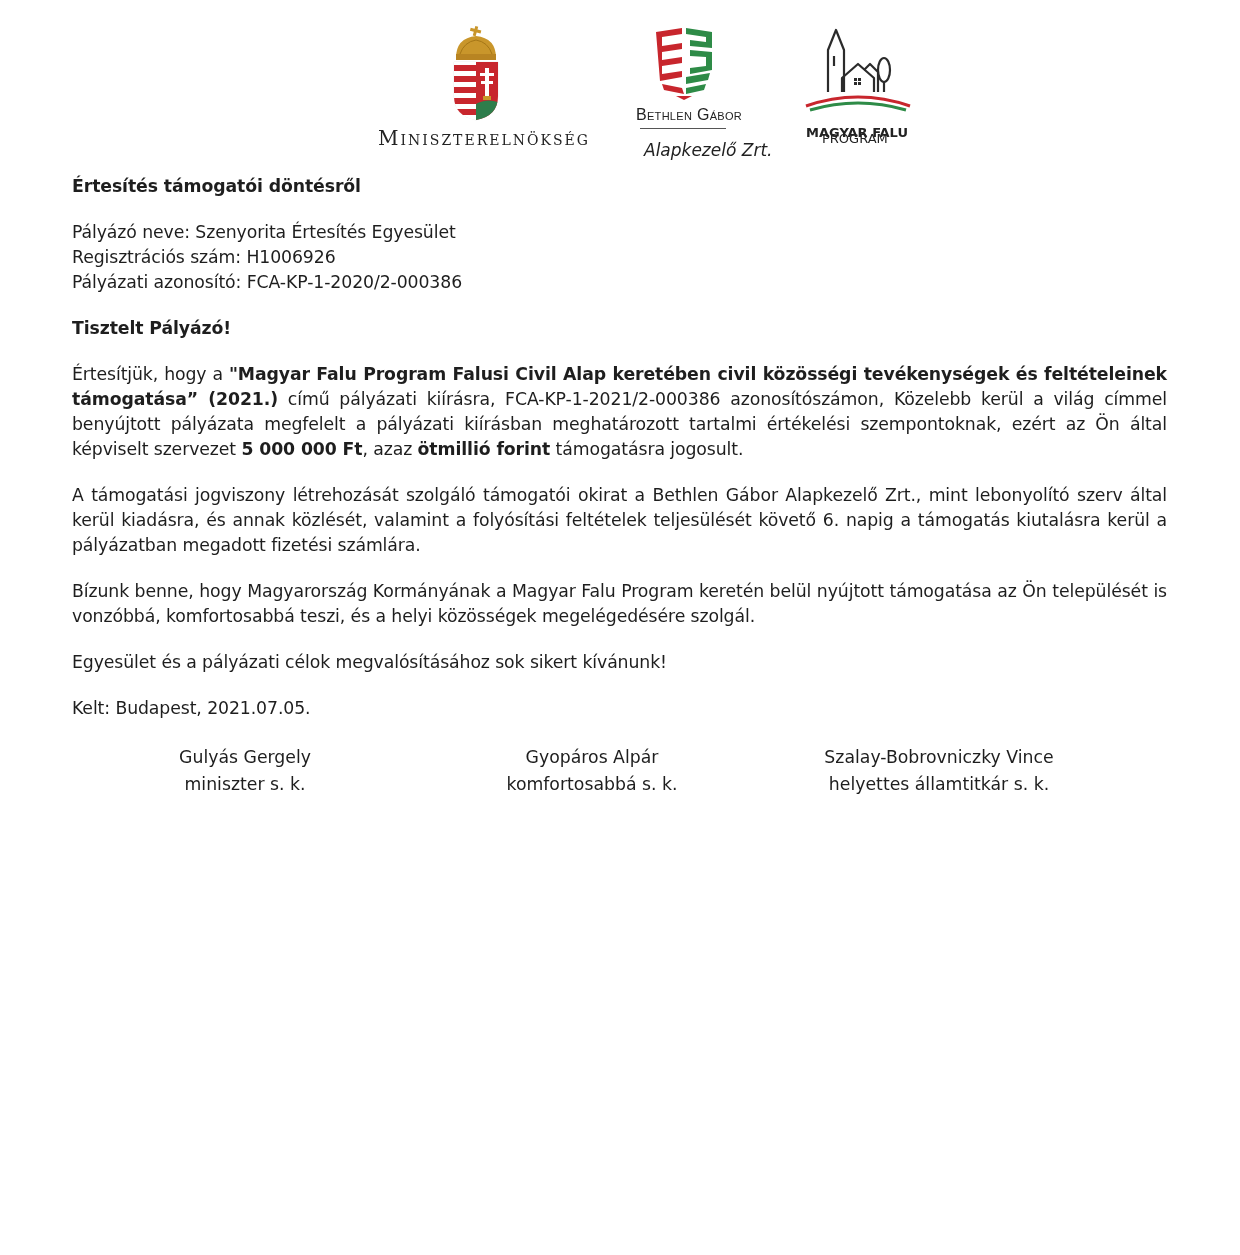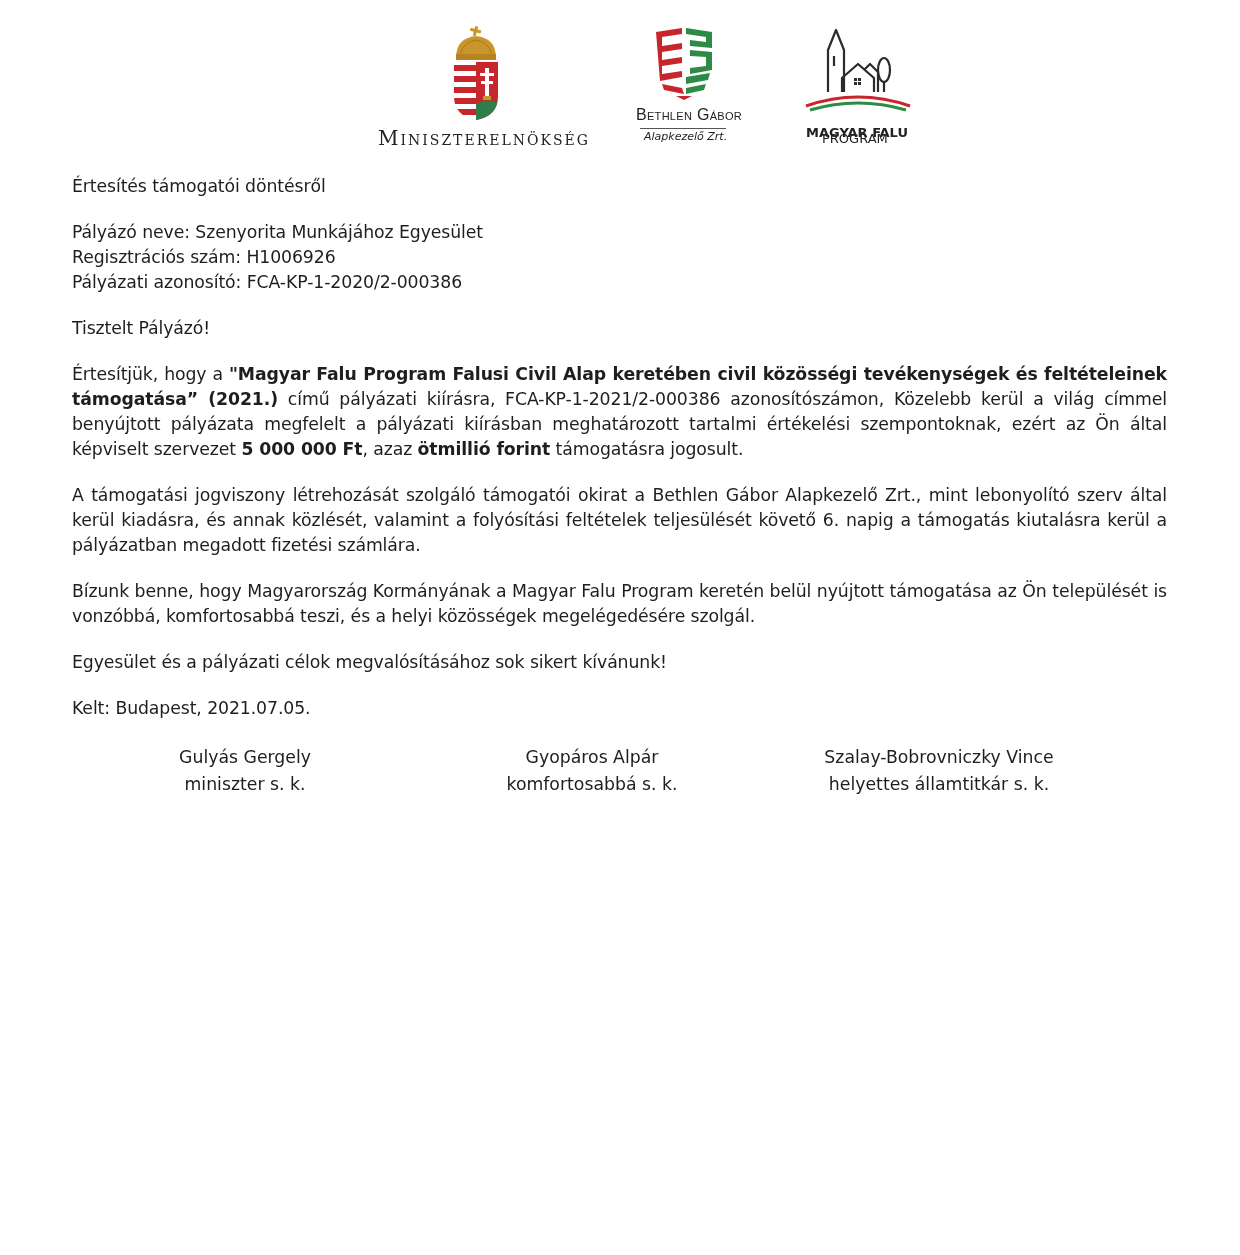--- a/index.html
+++ b/index.html
@@ -2,21 +2,21 @@
 <html><head>
 <meta charset="utf-8">
 <style>
   html, body { margin: 0; padding: 0; background: #ffffff; }
   body { width: 1240px; height: 1255px; position: relative; font-family: "DejaVu Sans", "Liberation Sans", sans-serif; color: #1e1e1e; overflow: hidden; }
   .logos { position: absolute; top: 24px; left: 0; width: 1240px; height: 130px; }
   .logo { position: absolute; top: 0; }
   .logo-label { position: absolute; white-space: nowrap; color: #222; }
   .content { position: absolute; left: 72px; top: 174px; width: 1095px; font-size: 17.3px; line-height: 25px; letter-spacing: -0.1px; }
   .content p { margin: 0; }
-  .title { font-weight: normal; }
+  .title { font-weight: bold; }
   .gap { height: 21px; }
   .just { text-align: justify; }
   b { font-weight: bold; }
   .sigs { position: absolute; top: 744px; left: 0; width: 1240px; font-size: 17.3px; line-height: 27px; }
   .sig { position: absolute; text-align: center; width: 320px; }
 </style>
 </head>
 <body>
 
 <div class="logos">
@@ -58,21 +58,21 @@
       <path d="M4 6 L30 2 V8 L10 11 V20 L30 17 V23 L10 26 V34 L30 31 V37 L10 40 V48 L30 45 V51 L8 55 Z" fill="#c8262d"></path>
       <path d="M34 2 L60 6 L60 22 L38 20 V14 L54 16 V11 L34 8 Z" fill="#2e8b47"></path>
       <path d="M38 24 L60 26 L60 44 L38 48 V42 L54 40 V31 L38 30 Z" fill="#2e8b47"></path>
       <path d="M34 51 L58 47 L56 54 L34 58 Z" fill="#2e8b47"></path>
       <path d="M10 58 L30 62 L32 68 L12 64 Z" fill="#c8262d"></path>
       <path d="M34 62 L54 58 L52 64 L34 68 Z" fill="#2e8b47"></path>
       <path d="M24 70 L32 74 L40 70 Z" fill="#c8262d"></path>
     </svg>
     <div class="logo-label" style="left:16px; top:82px; font-family:Liberation Sans, sans-serif; font-size:16px; font-variant:small-caps; letter-spacing:0.3px;">Bethlen Gábor</div>
     <div style="position:absolute; left:20px; top:104px; width:86px; border-top:1px solid #555;"></div>
-    <div class="logo-label" style="left:24px; top:106px; font-size:11px; font-style:italic;">Alapkezelő Zrt.</div>
+    <div class="logo-label" style="left:24px; top:116px; font-size:17px; font-style:italic;">Alapkezelő Zrt.</div>
   </div>
 
   <div class="logo" style="left:800px; width:115px; height:125px;">
     <svg style="position:absolute; left:4px; top:2px;" width="108" height="86" viewBox="0 0 108 86">
       <g fill="none" stroke="#2b2b2b" stroke-width="2.2" stroke-linejoin="round">
         <path d="M24 66 V24 L32 4 L40 24 V66"></path>
         <path d="M30 30 V40"></path>
         <path d="M38 66 V52 L54 38 L70 52 V66"></path>
         <path d="M60 44 L66 38 L74 46 V66"></path>
         <ellipse cx="80" cy="44" rx="6" ry="12"></ellipse>
@@ -86,21 +86,21 @@
       <path d="M6 84 Q54 70 102 84" stroke="#2e8b47" stroke-width="3" fill="none"></path>
     </svg>
     <div class="logo-label" style="left:6px; top:92px; font-weight:bold; font-size:13px;margin-top:9px;">MAGYAR FALU</div>
     <div class="logo-label" style="left:22px; top:107px; font-weight:normal; font-size:13px;">PROGRAM</div>
   </div>
 </div>
 
 <div class="content">
   <p class="title">Értesítés támogatói döntésről</p>
   <div class="gap"></div>
-  <p><span>Pályázó neve: </span><span>Szenyorita Munkájához Egyesület</span></p>
+  <p><span>Pályázó neve: </span><span>Szenyorita Értesítés Egyesület</span></p>
   <p><span>Regisztrációs szám: </span><span>H1006926</span></p>
   <p><span>Pályázati azonosító: </span><span>FCA-KP-1-2020/2-000386</span></p>
   <div class="gap"></div>
   <p class="title">Tisztelt Pályázó!</p>
   <div class="gap"></div>
   <p class="just"><span>Értesítjük, hogy a </span><b>"Magyar Falu Program Falusi Civil Alap keretében civil közösségi tevékenységek és feltételeinek támogatása” (2021.)</b><span> című pályázati kiírásra, FCA-KP-1-2021/2-000386 azonosítószámon, Közelebb kerül a világ címmel benyújtott pályázata megfelelt a pályázati kiírásban meghatározott tartalmi értékelési szempontoknak, ezért az Ön által képviselt szervezet </span><b>5 000 000 Ft</b><span>, azaz </span><b>ötmillió forint</b><span> támogatásra jogosult.</span></p>
   <div class="gap"></div>
   <p class="just">A támogatási jogviszony létrehozását szolgáló támogatói okirat a Bethlen Gábor Alapkezelő Zrt., mint lebonyolító szerv által kerül kiadásra, és annak közlését, valamint a folyósítási feltételek teljesülését követő 6. napig a támogatás kiutalásra kerül a pályázatban megadott fizetési számlára.</p>
   <div class="gap"></div>
   <p class="just">Bízunk benne, hogy Magyarország Kormányának a Magyar Falu Program keretén belül nyújtott támogatása az Ön települését is vonzóbbá, komfortosabbá teszi, és a helyi közösségek megelégedésére szolgál.</p>

